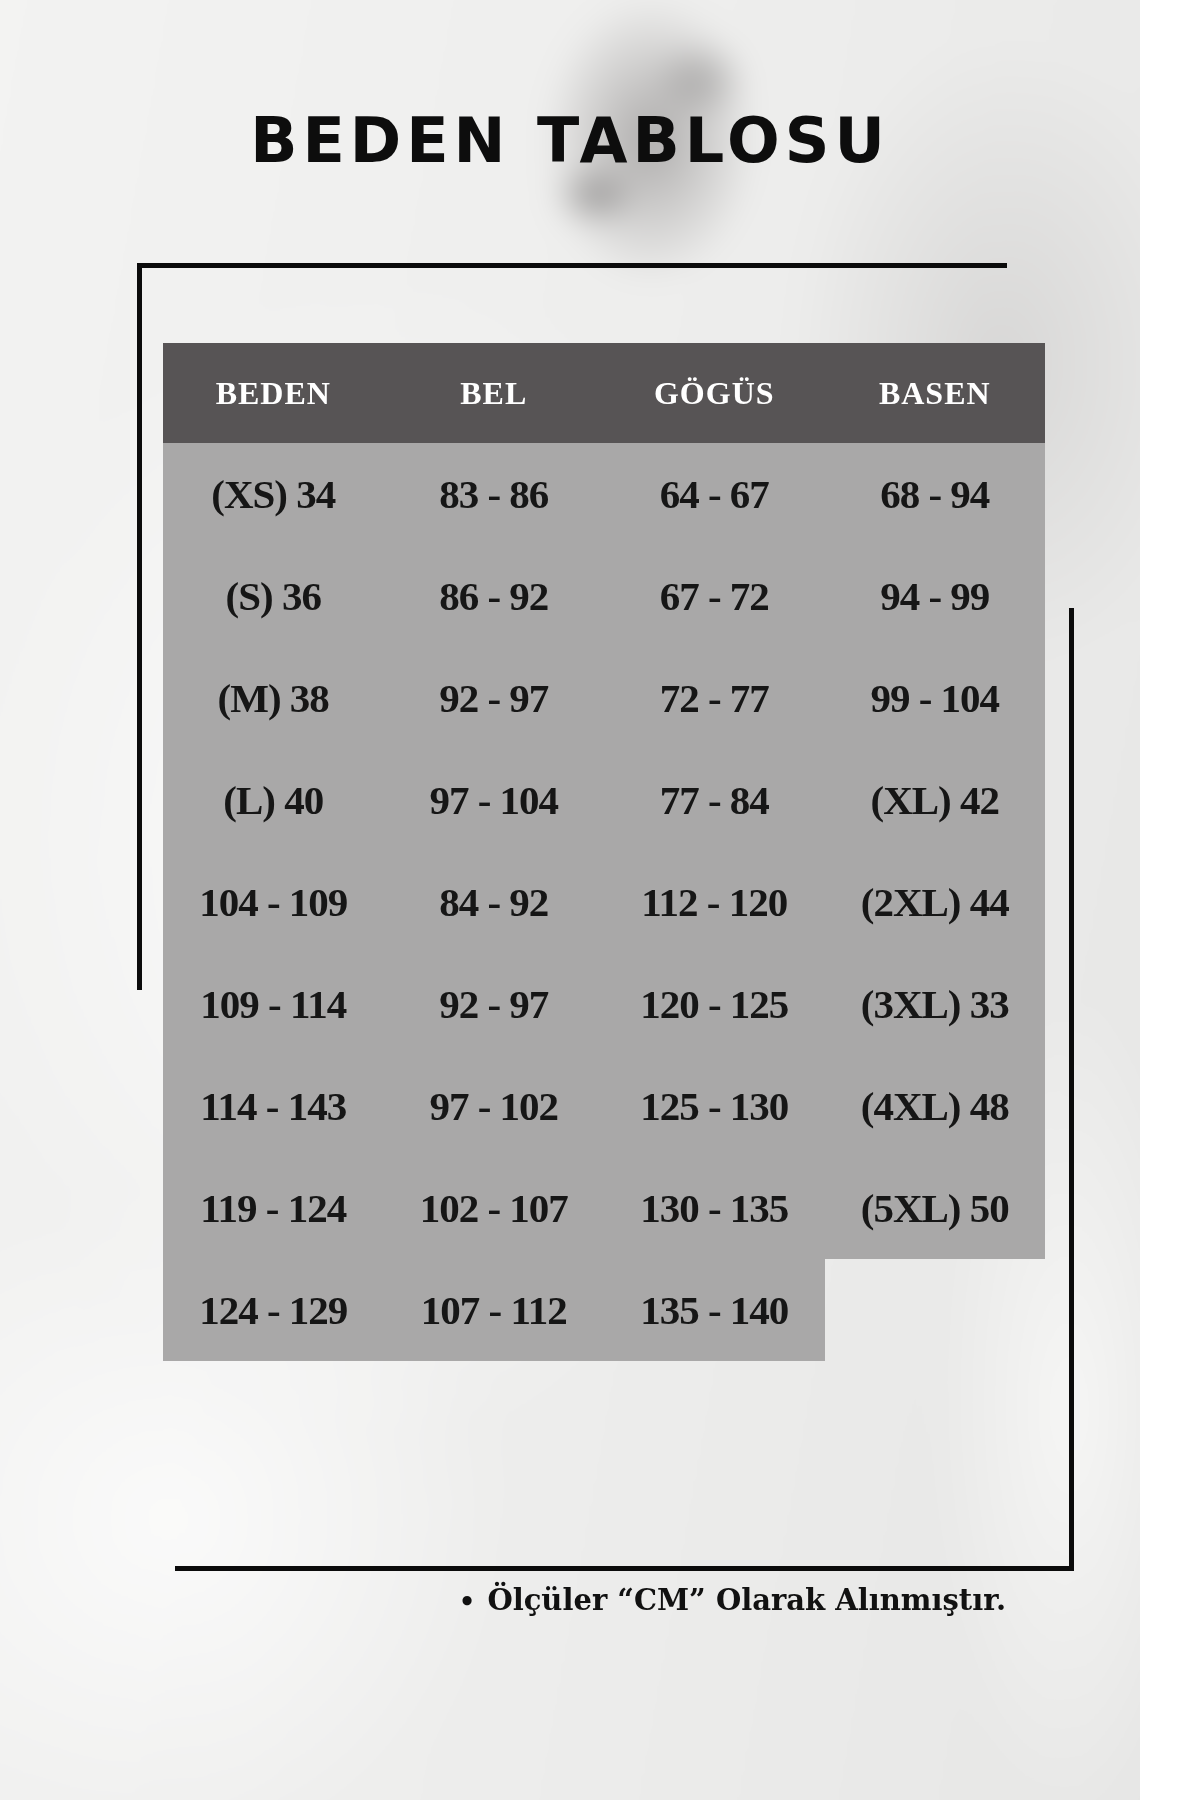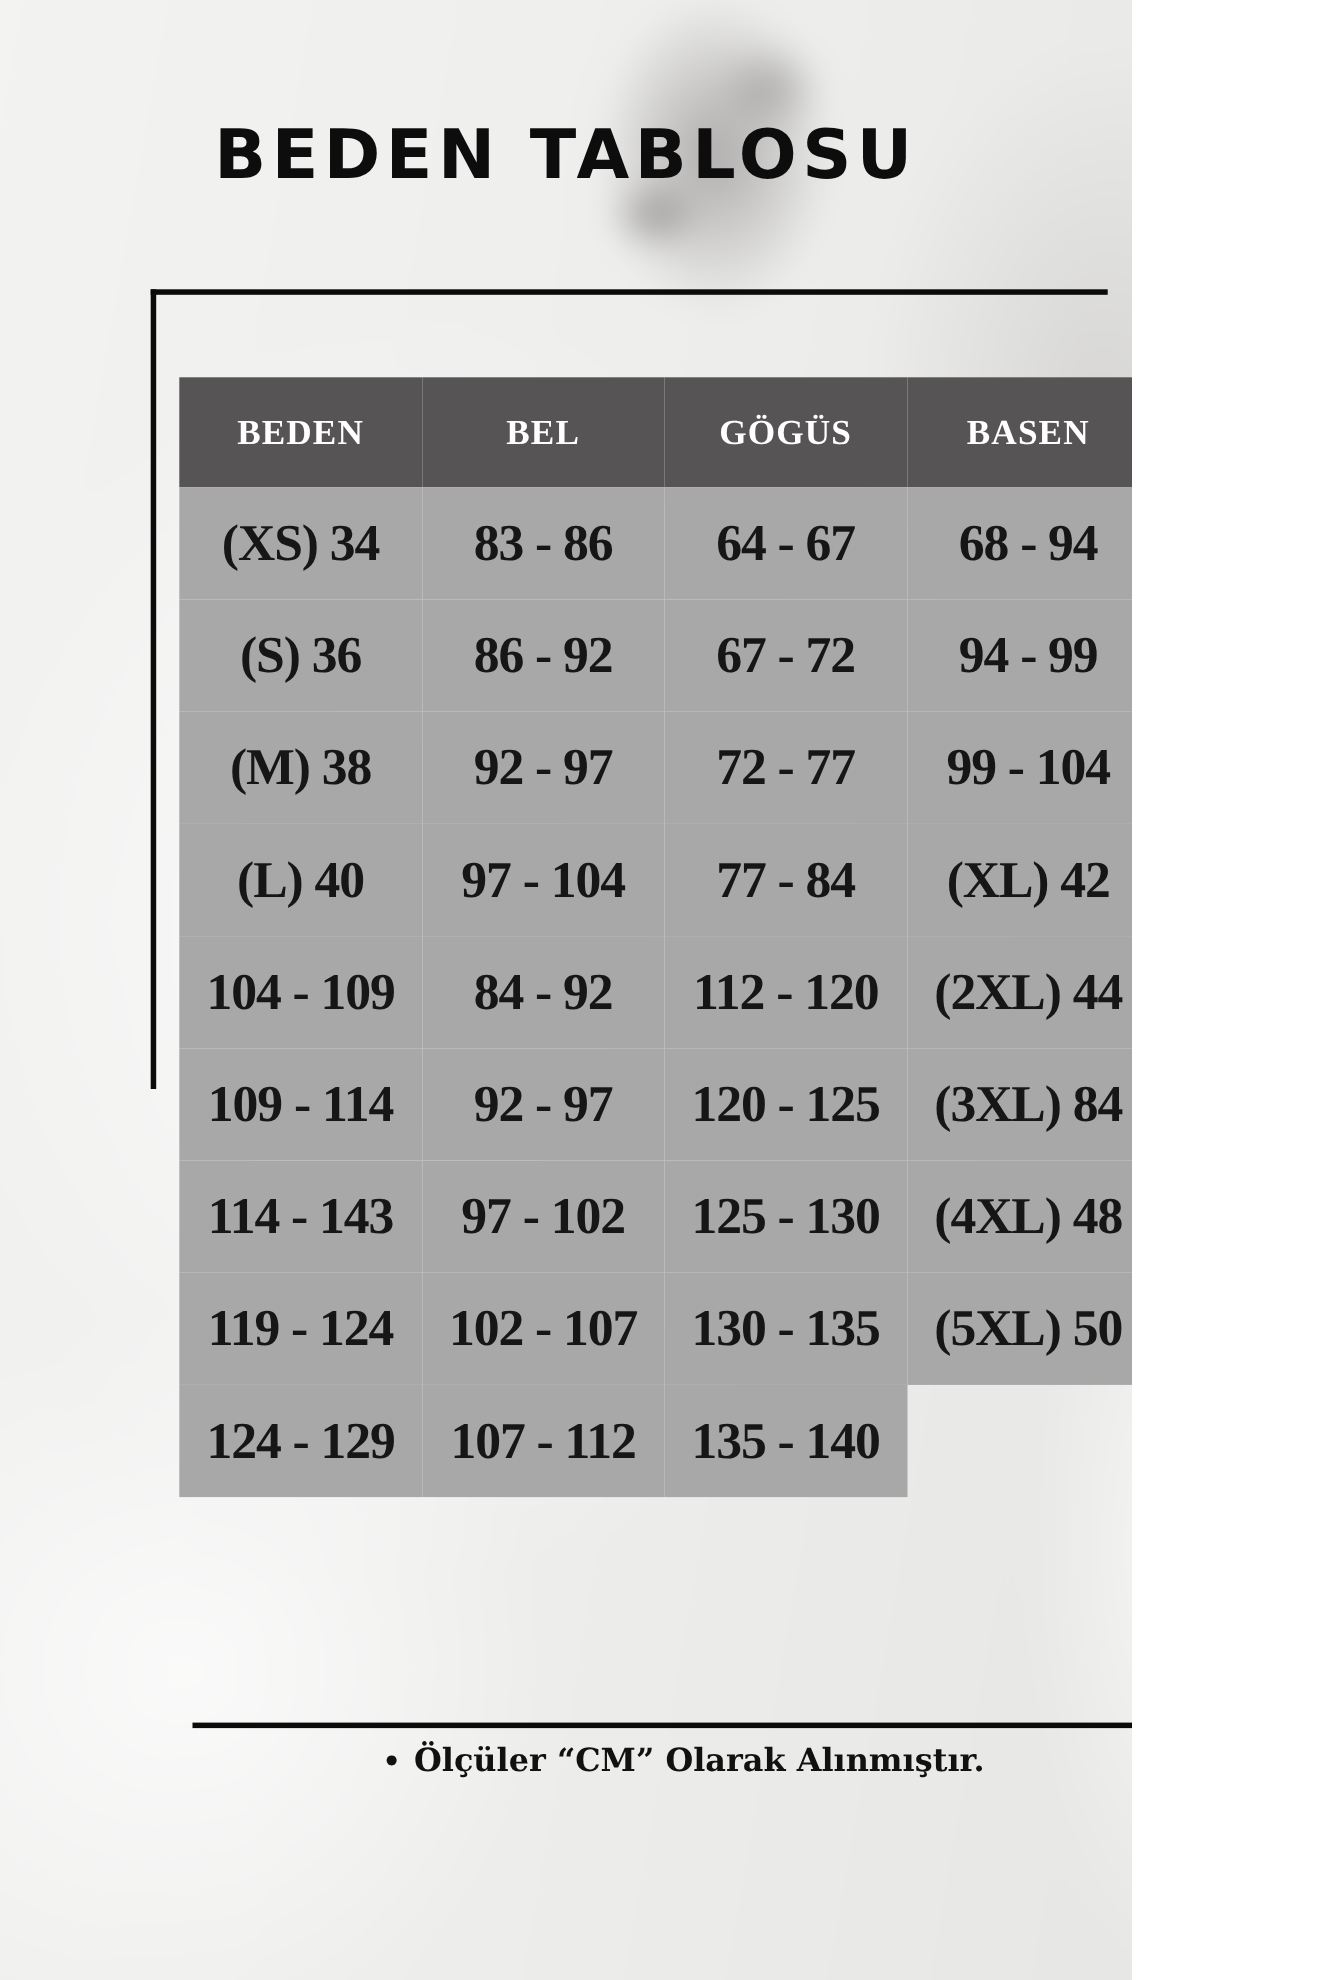--- a/index.html
+++ b/index.html
@@ -1,18 +1,18 @@
 <!DOCTYPE html>
 <html><head>
 <meta charset="utf-8">
 <style>
   html,body{margin:0;padding:0;}
   .page{
     position:relative;
-    width:1029px;height:1800px;
+    width:1140px;height:1800px;
     overflow:hidden;
     background:#a16207;
     font-family:"Liberation Serif", serif;
     text-decoration:underline;
   }
   
   .bg{
     position:absolute;inset:-40px;
     background:
       radial-gradient(ellipse 60px 45px at 635px 235px, rgba(55,52,52,0.40), rgba(55,52,52,0) 70%),
@@ -53,21 +53,21 @@
   }
   .header-cell{
     background:var(--header-bg,#575455);
     color:var(--header-text,#ffffff);
     font-size:32px;
     letter-spacing:1px;
   }
   .data-cell{
     background:var(--cell-bg,#a9a8a8);
     color:var(--cell-text,#161616);
-    font-size:47px;
+    font-size:41px;
     letter-spacing:-1px;
   }
   .footer-note{
     position:absolute;top:1583px;right:134px;
     font-family:"DejaVu Serif", serif;
     font-weight:bold;
     font-size:29px;
     color:#111;
     white-space:nowrap;
   }
@@ -107,21 +107,21 @@
       <div class="cell data-cell">97 - 104</div>
       <div class="cell data-cell">77 - 84</div>
       <div class="cell data-cell">(XL) 42</div>
       <div class="cell data-cell">104 - 109</div>
       <div class="cell data-cell">84 - 92</div>
       <div class="cell data-cell">112 - 120</div>
       <div class="cell data-cell">(2XL) 44</div>
       <div class="cell data-cell">109 - 114</div>
       <div class="cell data-cell">92 - 97</div>
       <div class="cell data-cell">120 - 125</div>
-      <div class="cell data-cell">(3XL) 84</div>
+      <div class="cell data-cell">(3XL) 33</div>
       <div class="cell data-cell">114 - 143</div>
       <div class="cell data-cell">97 - 102</div>
       <div class="cell data-cell">125 - 130</div>
       <div class="cell data-cell">(4XL) 48</div>
       <div class="cell data-cell">119 - 124</div>
       <div class="cell data-cell">102 - 107</div>
       <div class="cell data-cell">130 - 135</div>
       <div class="cell data-cell">(5XL) 50</div>
       <div class="cell data-cell">124 - 129</div>
       <div class="cell data-cell">107 - 112</div>

